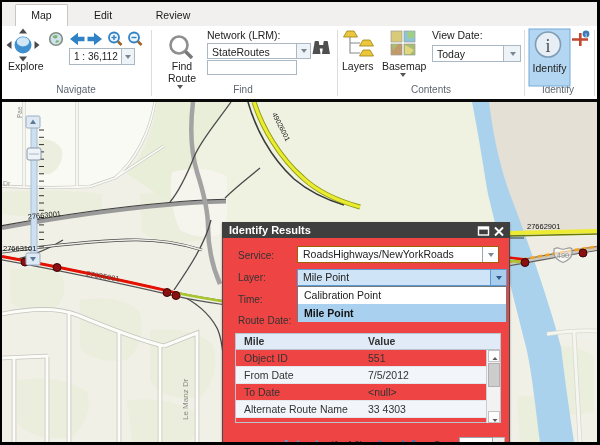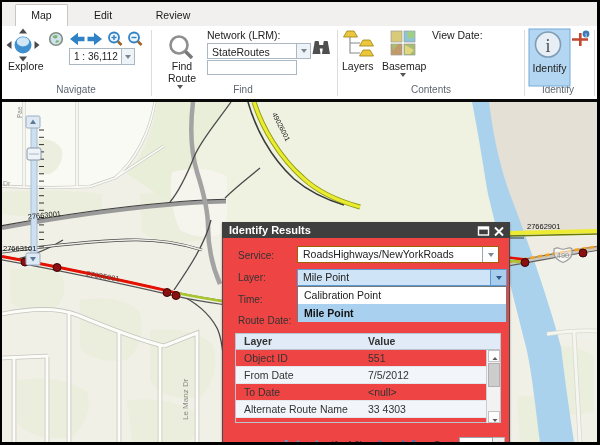--- a/index.html
+++ b/index.html
@@ -150,20 +150,25 @@
     <div class="combo" style="left:205px;top:17px;width:104px;height:16px;padding-left:31px;">
       <div class="ct">StateRoutes</div>
       <div class="cb" style="width:14px;"></div>
         <div class="carr" style="right:3px;top:5px;"></div>
     </div>
     <div class="combo" style="left:205px;top:34px;width:90px;height:15px;"></div>
 
     <div class="rlabel" style="left:340px;top:34px;width:30px;text-align:center;">Layers</div>
     <div class="rlabel" style="left:380px;top:34px;width:44px;text-align:center;">Basemap</div>
     <div class="rlabel" style="left:430px;top:3px;">View Date:</div>
+    <div class="combo" style="left:430px;top:19px;width:89px;height:17px;">
+      <div class="ct">Today</div>
+      <div class="cb" style="width:17px;"></div>
+        <div class="carr" style="right:4px;top:6px;"></div>
+    </div>
 
     <div class="rlabel" style="left:527px;top:36px;width:41px;text-align:center;">Identify</div>
   </div>
 
   <div id="mapline"></div>
   <div id="map">
     <svg id="mapsvg" width="595" height="340" viewBox="0 0 595 340" style="position:absolute;left:0;top:0;">
 
       <g fill="#ebeedc" stroke="none">
         <path d="M231,0 L468,0 L512,168 L224,168 L224,102 C207,90 195,70 196,54 C197,35 217,16 231,0 Z" fill="#eff2e0"></path>
@@ -349,21 +354,21 @@
           <div class="carr" style="right:4px;top:6px;border-top-color:#2a5a8a;"></div>
       </div>
       <div class="dl" style="left:15px;top:71px;">Time:</div>
       <div class="dl" style="left:15px;top:92px;">Route Date:</div>
       <div id="ddlist">
         <div class="r1">Calibration Point</div>
         <div class="r2">Mile Point</div>
       </div>
       <div id="dtable">
         <div id="dthead">
-          <div style="position:absolute;left:8px;top:1px;">Layer</div>
+          <div style="position:absolute;left:8px;top:1px;">Mile</div>
           <div style="position:absolute;left:132px;top:1px;">Value</div>
         </div>
         <div class="trow" style="top:16px;">
             <span class="tc1">Object ID</span>
             <span class="tc2">551</span>
           </div>
         <div class="trow alt" style="top:33px;">
             <span class="tc1">From Date</span>
             <span class="tc2">7/5/2012</span>
           </div>

